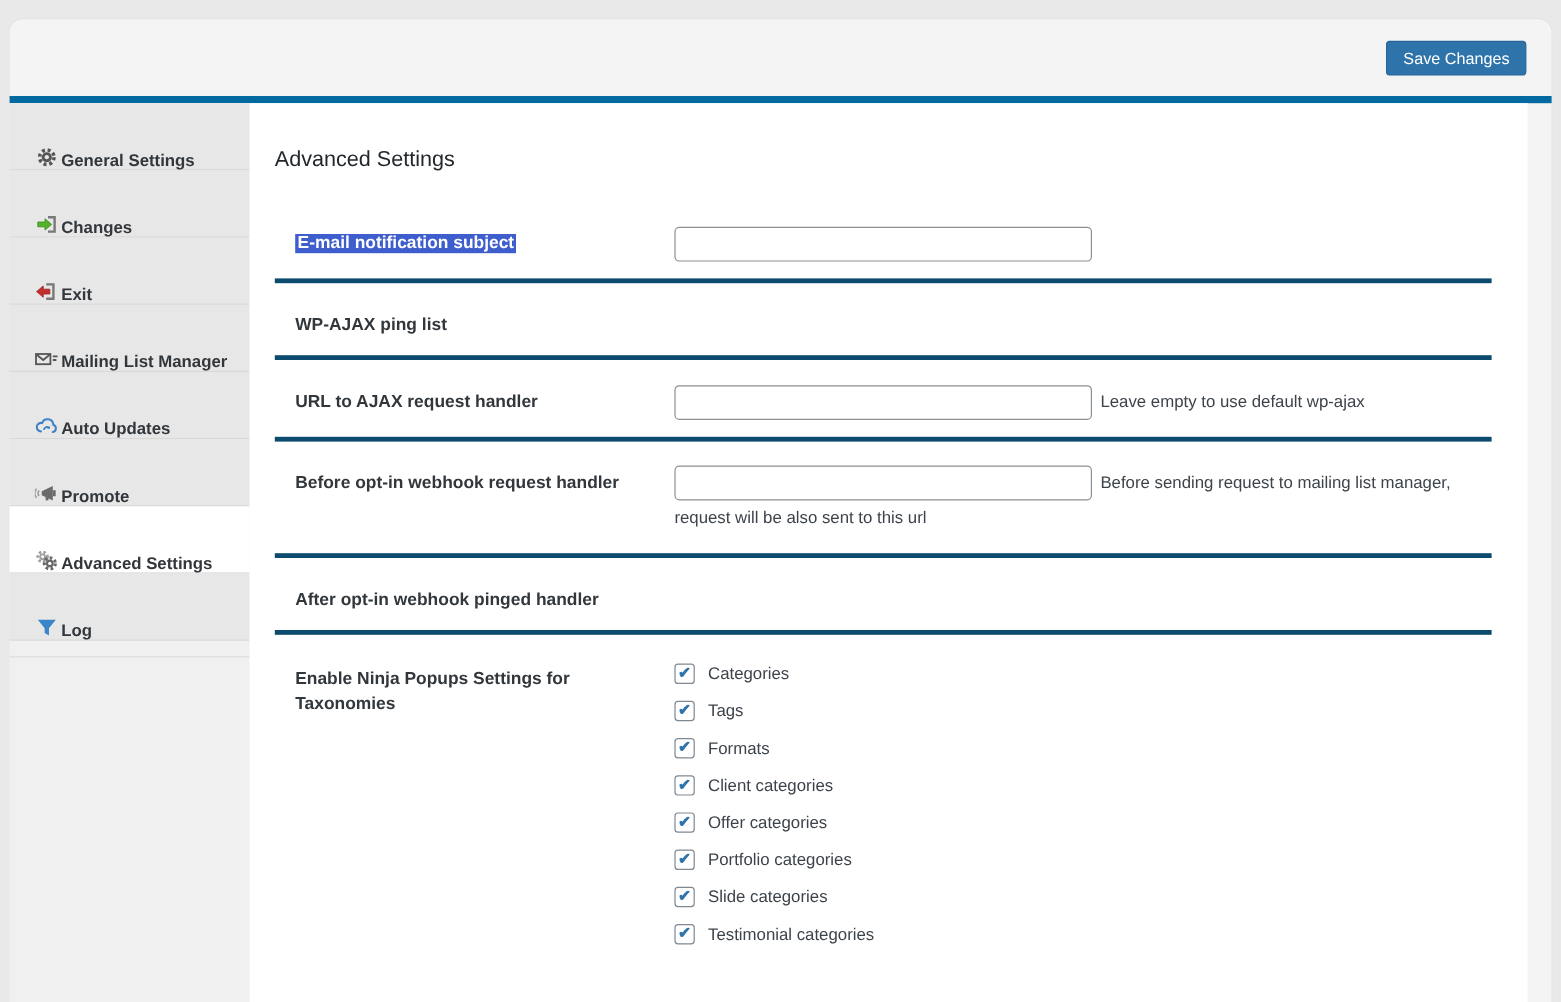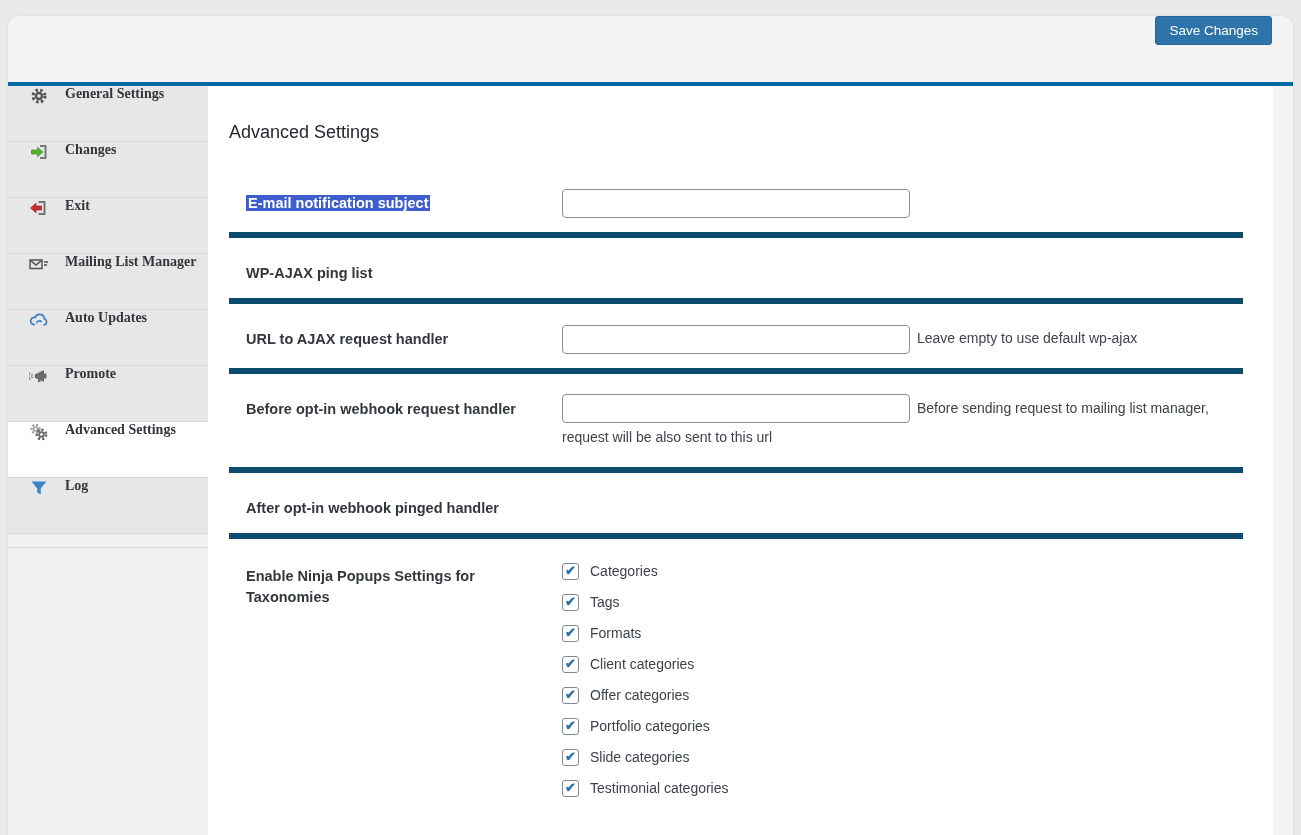--- a/index.html
+++ b/index.html
@@ -2,40 +2,40 @@
 <html><head>
 <meta charset="utf-8">
 <style>
   * { margin:0; padding:0; box-sizing:border-box; }
   html,body { width:1301px; height:835px; overflow:hidden;
     font-family:"Liberation Sans", sans-serif; background:#e9e9e9; }
 
   .panel { position:absolute; left:7px; top:15px; width:1287px; height:820px;
     background:#f4f4f4; border-radius:12px 12px 0 0; border:1px solid #e3e3e3; border-bottom:none; }
 
-  .topbar { height:70px; border-bottom:4px solid #0369a1;
-    display:flex; align-items:flex-start; justify-content:flex-end; padding-right:21px; }
+  .topbar { height:70px; border-bottom:6px solid #0369a1;
+    display:flex; align-items:center; justify-content:flex-end; padding-right:21px; }
   .btn-primary { background:#2e74ab; border:1px solid #28659a; color:#fff;
     font-size:13.5px; font-family:inherit; padding:6px 13px; border-radius:3px; cursor:pointer; }
 
   .body-row { display:flex; height:749px; }
 
   .sidebar { width:200px; flex-shrink:0; background:#f0f0f0; display:flex; flex-direction:column; }
   .nav-item { height:56px; background:#e7e7e7; border-bottom:1px solid #d8d8d8;
-    display:flex; align-items:flex-start; gap:16px; padding-left:21px; cursor:pointer;font-family:Liberation Serif, serif; }
+    display:flex; align-items:flex-end; gap:2px; padding-left:21px; cursor:pointer; }
   .nav-item.active { background:#ffffff; }
   .nav-item .label { font-size:14px; font-weight:bold; color:#32373c; }
   .nav-icon { width:20px; height:20px; flex-shrink:0; }
   .nav-spacer { height:14px; background:#f0f0f0; border-bottom:1px solid #d8d8d8; }
   .nav-fill { flex:1; background:#f0f0f0; }
 
   .content { width:1065px; flex-shrink:0; background:#fff; padding:24px 30px 0 21px; }
   .content h1 { font-size:18px; font-weight:400; color:#23282d; margin:12px 0 24px 0; }
 
-  .settings-row { display:flex; padding:20px 0 14px 17px; border-bottom:6px solid #0c4a6e; }
+  .settings-row { display:flex; padding:20px 0 14px 17px; border-bottom:4px solid #0c4a6e; }
   .row-label { width:316px; flex-shrink:0; font-weight:bold; font-size:14.5px;
     color:#32373c; line-height:1.45; padding-top:5px; padding-right:30px; }
   .row-label .selected { background:#3e5ecd; color:#fff; padding:0 2px; }
   .row-field { flex:1; font-size:14px; color:#3c434a; line-height:2.1; }
   .row-field input[type=text] { width:348px; height:29px; border:1px solid #8c8f94;
     border-radius:4px; background:#fff; vertical-align:middle; margin-right:7px;
     font-family:inherit; font-size:14px; padding:0 8px; }
 
   .checkbox-list { padding-top:2px; }
   .checkbox-item { display:flex; align-items:center; gap:11px; margin-bottom:14px;

